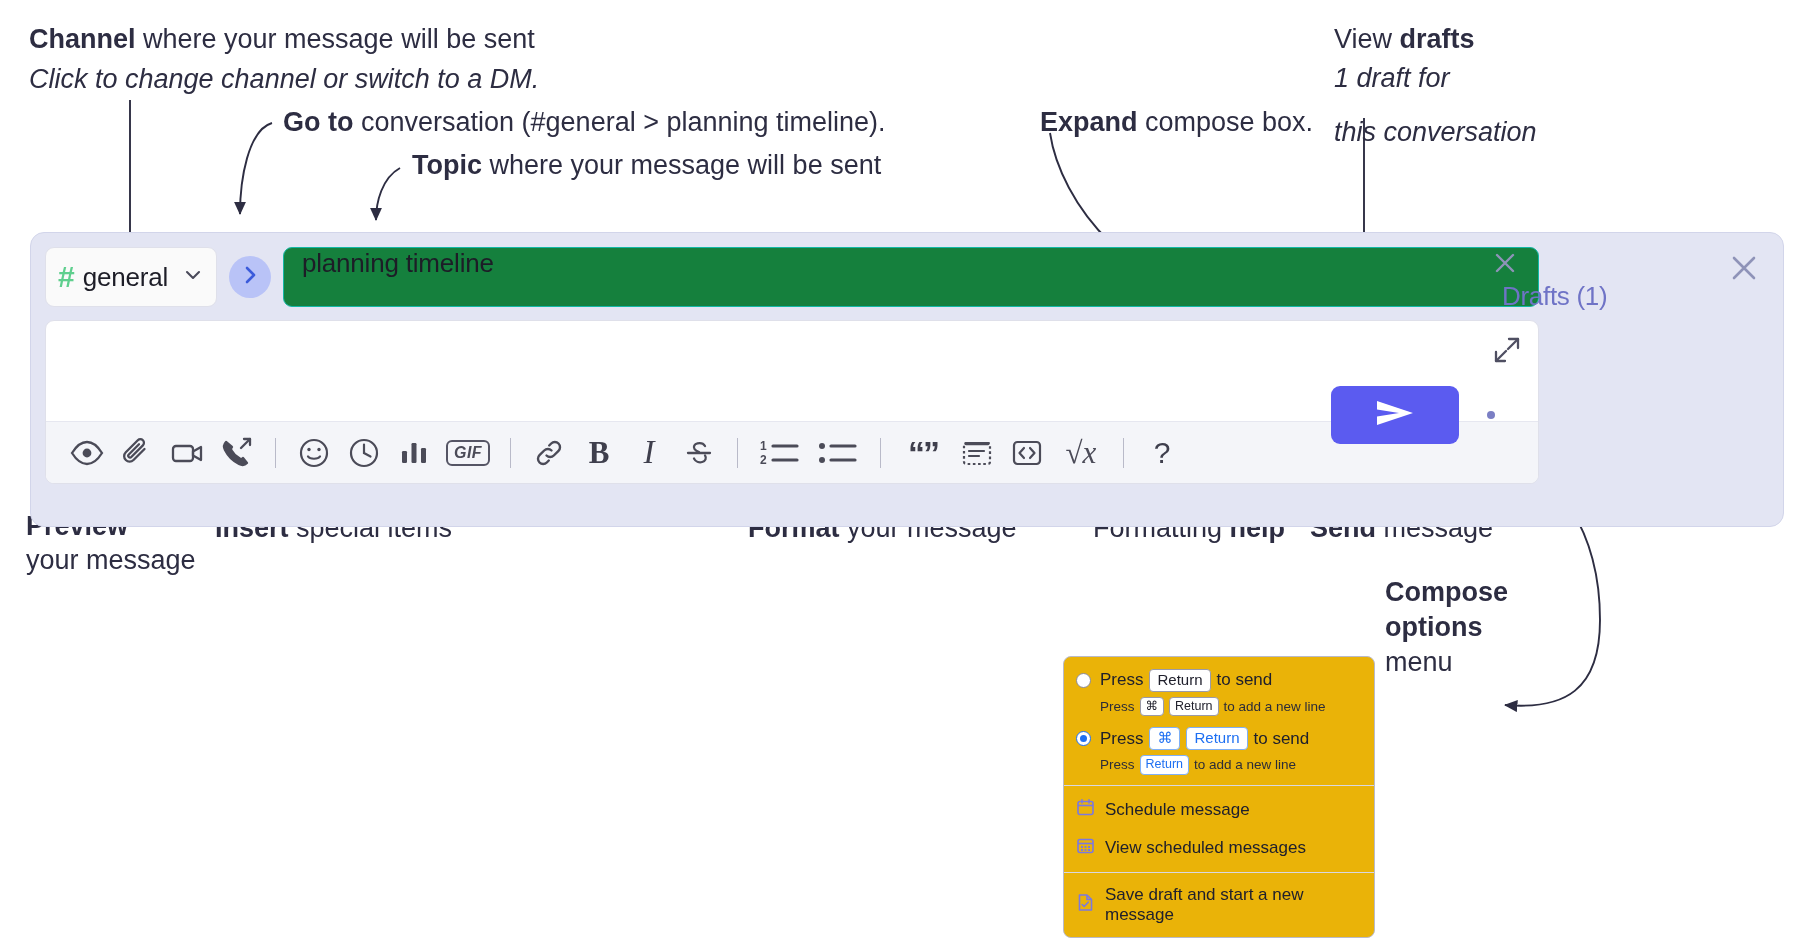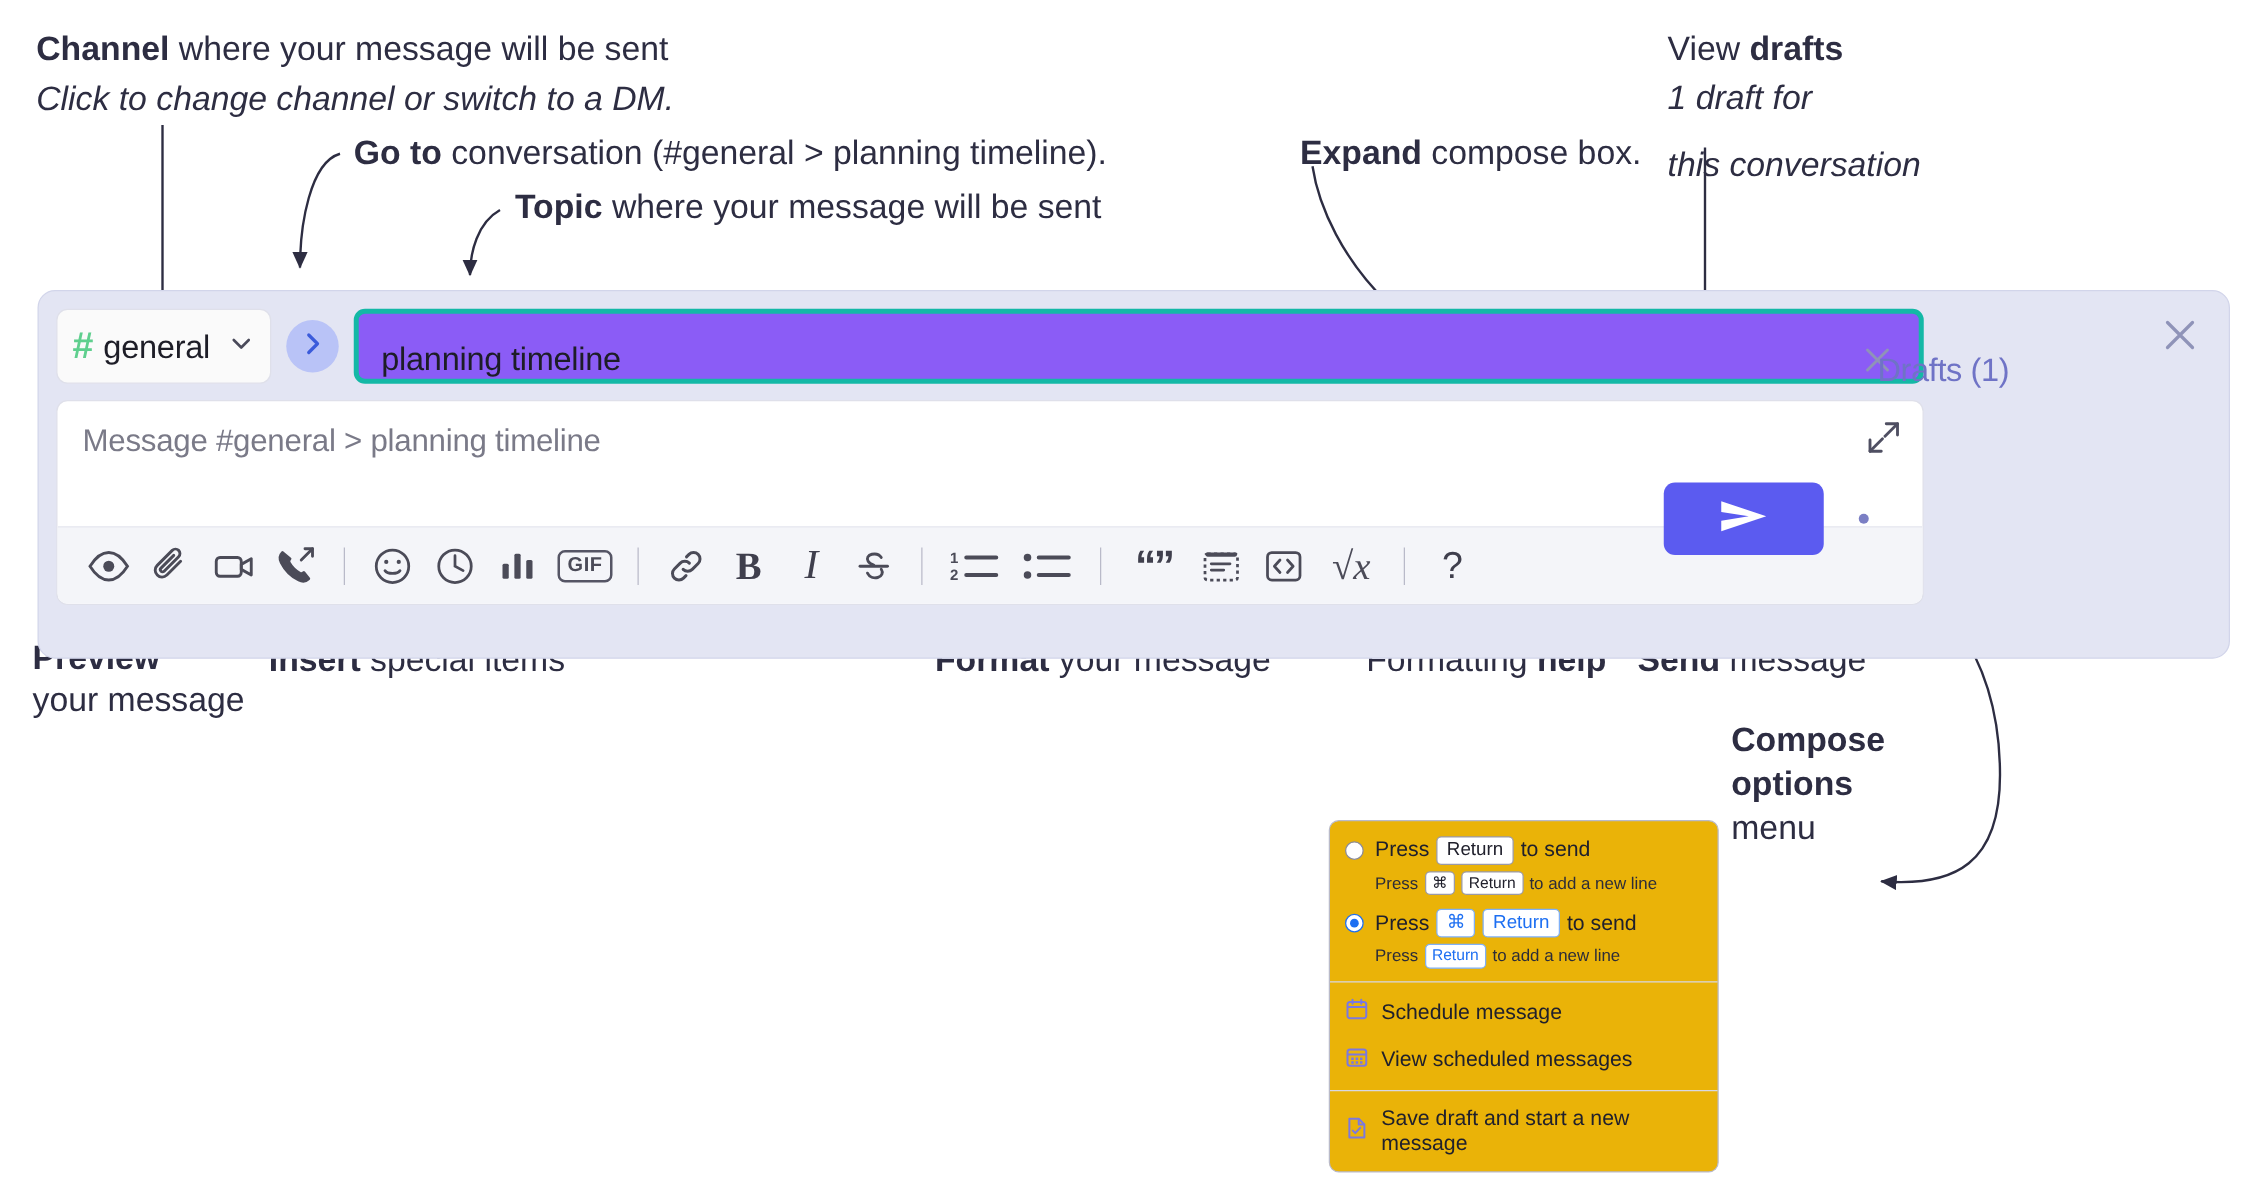--- a/index.html
+++ b/index.html
@@ -55,22 +55,22 @@
   #goto-button{
     width:42px;height:42px;border-radius:50%;
     background:#b9c3f7;
     display:flex;align-items:center;justify-content:center;
     cursor:pointer;flex:0 0 auto;
   }
 
   
   #topic-field{
     flex:1;height:60px;
-    background:#8b5cf6;border:4px solid #14b8a6;border-radius:9px;
-    display:flex;align-items:flex-end;padding:0 18px;box-sizing:border-box;
+    background:#15803d;border:1px solid #14b8a6;border-radius:9px;
+    display:flex;align-items:flex-start;padding:0 18px;box-sizing:border-box;
   }
   #topic-field .tval{font-size:26px;color:#1d1d27;flex:1;letter-spacing:-.2px;}
   #topic-clear{color:#8f93b8;cursor:pointer;display:flex;}
 
   
   #message-box{
     margin-top:13px;
     background:#ffffff;border:1px solid #dfe0ea;border-radius:9px;
     overflow:hidden;
   }
@@ -84,21 +84,21 @@
   #format-toolbar{
     height:62px;background:#f4f5f9;border-top:1px solid #e6e7f0;
     display:flex;align-items:center;padding:0 16px;box-sizing:border-box;
     gap:0px;
   }
   .tb{width:50px;height:50px;display:flex;align-items:center;justify-content:center;
       color:#4b4b58;cursor:pointer;flex:0 0 auto;}
   .tb.wide{width:58px;}
   .tbdiv{width:1px;height:30px;background:#b9bac9;margin:0 13px;flex:0 0 auto;}
   .gifbox{border:2.6px solid #555565;border-radius:6px;font-size:16px;font-weight:700;
-      padding:2px 6px;letter-spacing:.4px;color:#4b4b58;}
+      padding:2px 6px;letter-spacing:.4px;color:#4b4b58;font-style:italic;}
   .tbtext{font-size:31px;color:#3f3f4d;line-height:1;}
   .tbtext.i{font-style:italic;font-family:"Liberation Serif",serif;font-size:33px;}
   .tbtext.b{font-weight:700;font-family:"Liberation Serif",serif;}
   .tbtext.q{font-size:34px;font-weight:700;letter-spacing:-2px;}
   .tbtext.qm{font-size:30px;}
   .sqrtx{font-family:"Liberation Serif",serif;font-size:31px;font-style:italic;}
 
   
   #drafts-label{
     position:absolute;left:1543px;top:280px;
@@ -266,21 +266,20 @@
           <span id="topic-clear">
             <svg width="30" height="30" viewBox="0 0 30 30">
                 <path d="M7 7 L23 23 M23 7 L7 23" stroke="#8f93b8" stroke-width="2.4" fill="none" stroke-linecap="round"></path>
               </svg>
           </span>
         </div>
       </div>
 
       <div id="message-box">
         <div id="message-input-area">
-          <span id="message-placeholder">Message #general &gt; planning timeline</span>
           <span id="expand-button">
             <svg width="30" height="30" viewBox="0 0 30 30" fill="none" stroke="#4f4f62" stroke-width="2.3" stroke-linecap="round" stroke-linejoin="round">
               <path d="M17 4 L26 4 L26 13"></path>
                 <path d="M26 4 L16 14"></path>
               <path d="M13 26 L4 26 L4 17"></path>
                 <path d="M4 26 L14 16"></path>
             </svg>
           </span>
         </div>
 

